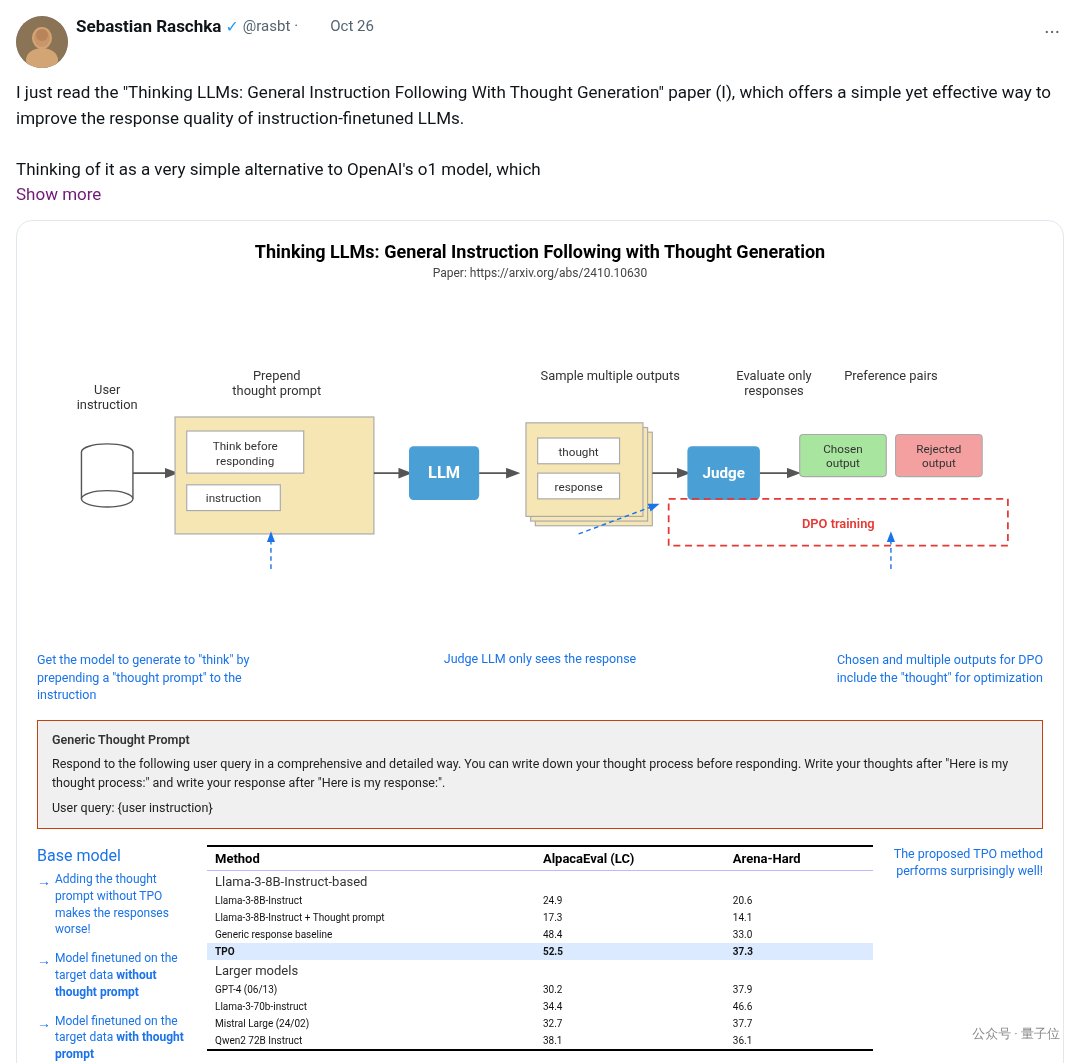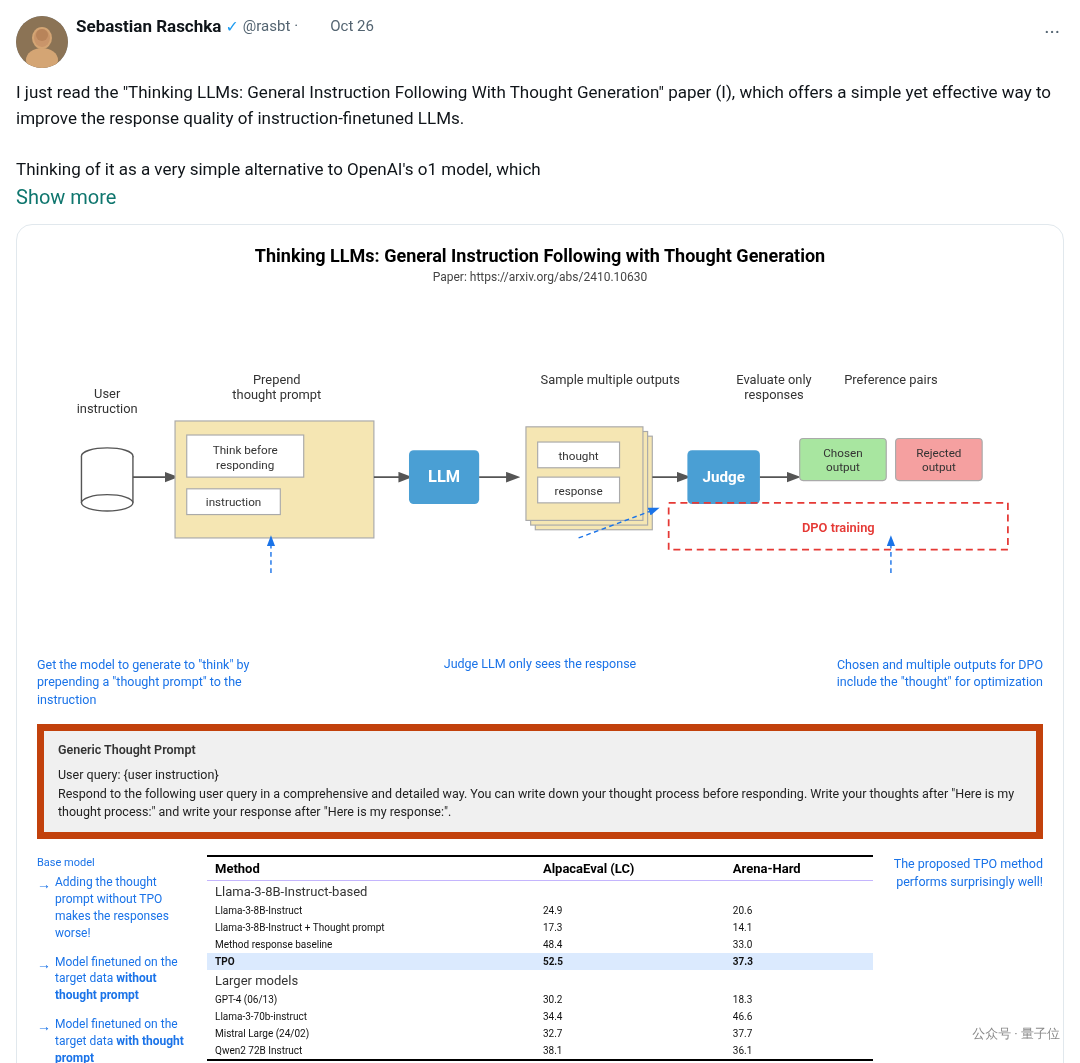--- a/index.html
+++ b/index.html
@@ -66,23 +66,23 @@
       cursor: pointer;
       padding: 4px;
     }
     .tweet-text {
       font-size: 17px;
       line-height: 1.5;
       color: #0f1419;
       margin-bottom: 12px;
     }
     .show-more {
-      color: #0f766e;
+      color: #701a75;
       cursor: pointer;
-      font-size: 20px;
+      font-size: 17px;
     }
     .tweet-card {
       border: 1px solid #e1e8ed;
       border-radius: 16px;
       overflow: hidden;
       margin-bottom: 14px;
       background: #fff;
       padding: 20px;
     }
     .card-title {
@@ -103,21 +103,21 @@
       position: relative;
       width: 100%;
       margin-bottom: 20px;
     }
     .diagram svg {
       width: 100%;
       height: auto;
     }
     
     .thought-prompt-box {
-      border: 7px solid #c2410c;
+      border: 1px solid #c2410c;
       background: #f0f0f0;
       padding: 10px 14px;
       margin: 16px 0;
       font-size: 12.5px;
       color: #222;
       line-height: 1.5;
     }
     .thought-prompt-title {
       font-size: 12.5px;
       font-weight: 600;
@@ -223,21 +223,21 @@
       font-size: 12.5px;
     }
     .diag-ann-right {
       color: #1a73e8;
       max-width: 220px;
       text-align: right;
       line-height: 1.4;
     }
     .base-model-label {
       color: #1a73e8;
-      font-size: 11px;
+      font-size: 16px;
       margin-bottom: 4px;
     }
   </style>
 </head>
 <body>
 
 <div class="tweet-container">
 
   <div class="tweet-header">
     <div class="avatar">
@@ -362,22 +362,22 @@
     </div>
 
     <div class="diagram-annotations">
       <div class="diag-ann-left">Get the model to generate to "think" by prepending a "thought prompt" to the instruction</div>
       <div class="diag-ann-center">Judge LLM only sees the response</div>
       <div class="diag-ann-right">Chosen and multiple outputs for DPO include the "thought" for optimization</div>
     </div>
 
     <div class="thought-prompt-box">
       <div class="thought-prompt-title">Generic Thought Prompt</div>
+      <div>Respond to the following user query in a comprehensive and detailed way. You can write down your thought process before responding. Write your thoughts after "Here is my thought process:" and write your response after "Here is my response:".</div>
       <div style="margin-top:6px;">User query: {user instruction}</div>
-      <div>Respond to the following user query in a comprehensive and detailed way. You can write down your thought process before responding. Write your thoughts after "Here is my thought process:" and write your response after "Here is my response:".</div>
     </div>
 
     <div class="table-section">
 
       <div class="table-left-annotations">
         <div class="base-model-label">Base model</div>
 
         <div class="left-ann-block">
           <div class="arrow-label">
             <span class="arrow">→</span>
@@ -418,37 +418,37 @@
               <td>Llama-3-8B-Instruct</td>
               <td>24.9</td>
               <td>20.6</td>
             </tr>
             <tr>
               <td>Llama-3-8B-Instruct + Thought prompt</td>
               <td>17.3</td>
               <td>14.1</td>
             </tr>
             <tr>
-              <td>Method response baseline</td>
+              <td>Generic response baseline</td>
               <td>48.4</td>
               <td>33.0</td>
             </tr>
             <tr class="highlight-row">
               <td>TPO</td>
               <td>52.5</td>
               <td>37.3</td>
             </tr>
 
             <tr>
               <td colspan="3" class="table-section-label">Larger models</td>
             </tr>
             <tr>
               <td>GPT-4 (06/13)</td>
               <td>30.2</td>
-              <td>18.3</td>
+              <td>37.9</td>
             </tr>
             <tr>
               <td>Llama-3-70b-instruct</td>
               <td>34.4</td>
               <td>46.6</td>
             </tr>
             <tr>
               <td>Mistral Large (24/02)</td>
               <td>32.7</td>
               <td>37.7</td>

